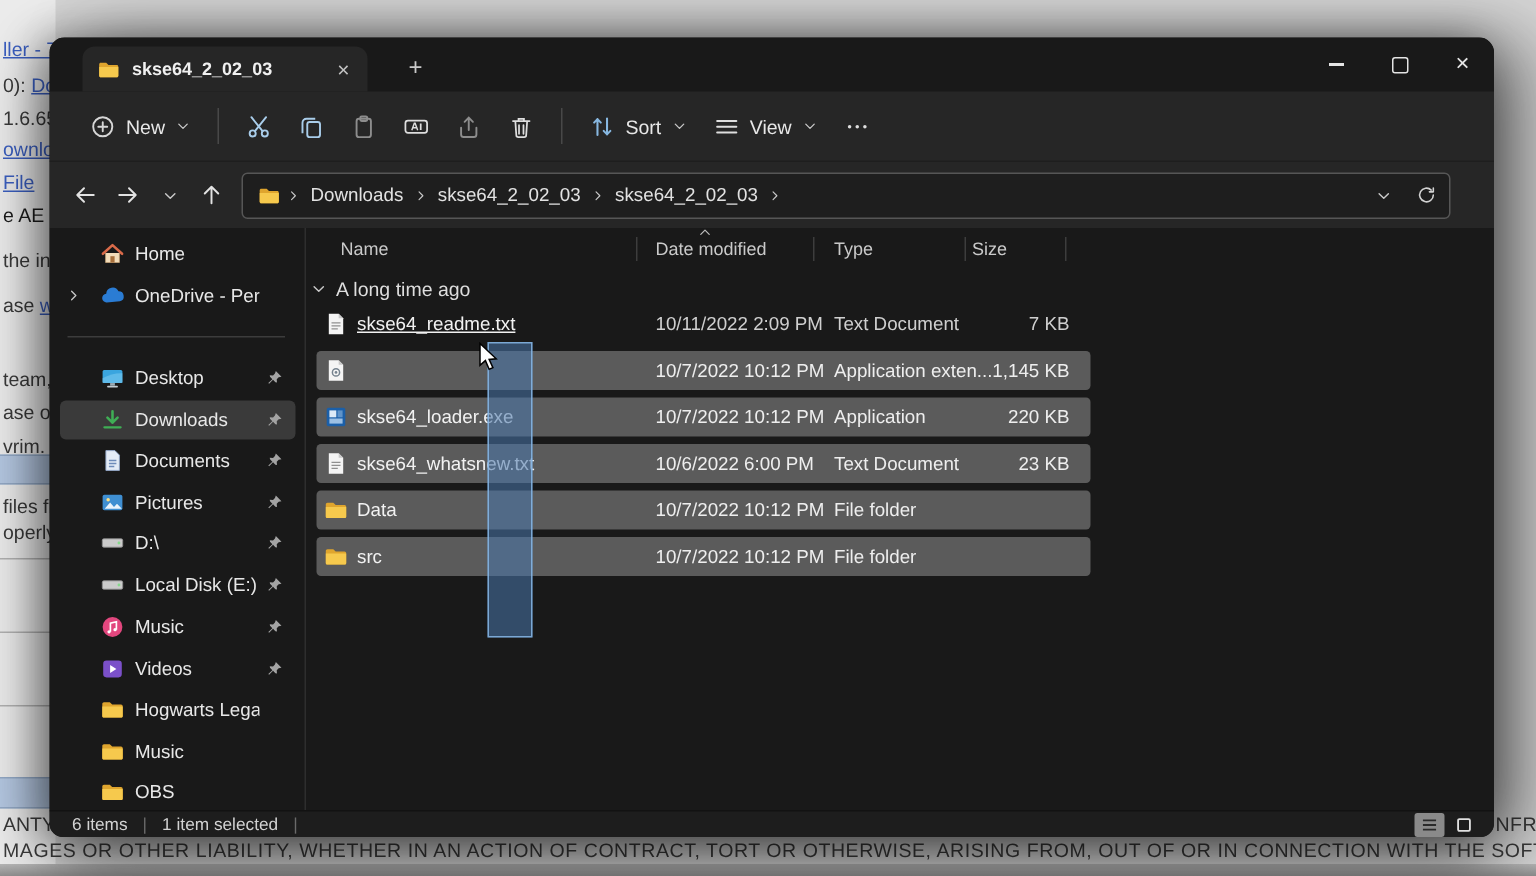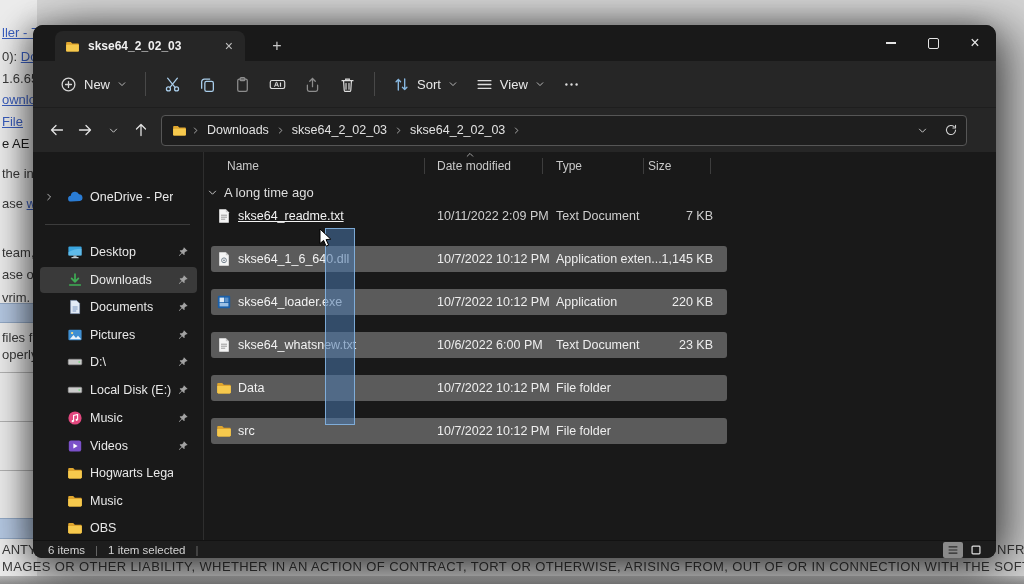--- a/index.html
+++ b/index.html
@@ -72,21 +72,21 @@
   .side-divider{position:absolute;left:12px;width:145px;height:1px;background:#3c3c3c;}
 
   .content{position:absolute;left:170px;top:0;right:0;height:100%;}
   .colhead{position:absolute;top:2px;height:24px;font-size:12px;color:#c9c9c9;display:flex;align-items:center;}
   .colsep{position:absolute;top:6px;width:1px;height:16px;background:#3d3d3d;}
   .sortchev{position:absolute;top:-2px;width:10px;height:10px;}
   .group{position:absolute;left:4px;top:30px;height:20px;display:flex;align-items:center;gap:6px;
     font-size:13px;color:#dedede;}
   .group .ic{width:11px;height:11px;}
   .rows{position:absolute;left:8px;top:51px;right:0;}
-  .frow{position:relative;width:516px;height:26px;margin-bottom:17px;border-radius:3px;
+  .frow{position:relative;width:516px;height:26px;margin-bottom:5px;border-radius:3px;
     font-size:12.5px;color:#cfcfcf;}
   .frow.selected{background:#5b5b5b;color:#eeeeee;}
   .frow .f-ic{position:absolute;left:5px;top:5px;width:16px;height:16px;}
   .f-name{position:absolute;left:27px;top:0;width:195px;line-height:26px;color:#f2f2f2;
     white-space:nowrap;overflow:hidden;}
   .frow:first-child .f-name{text-decoration:underline;}
   .f-date{position:absolute;left:226px;top:0;width:118px;line-height:26px;white-space:nowrap;}
   .f-type{position:absolute;left:345px;top:0;width:110px;line-height:26px;white-space:nowrap;overflow:hidden;}
   .f-size{position:absolute;right:14px;top:0;line-height:26px;white-space:nowrap;}
 
@@ -351,20 +351,30 @@
           <span class="ic" style="width: 14px; height: 14px; margin-left: 12px;">
             <svg viewBox="0 0 16 16" width="100%" height="100%">
               <path d="M13.2 8a5.2 5.2 0 1 1-1.6-3.76M13.2 2.6v3h-3" fill="none" stroke="#d2d2d2" stroke-width="1.2" stroke-linecap="round" stroke-linejoin="round"></path>
             </svg>
           </span>
         </div>
     </div>
 
     <div class="body">
       <div class="sidebar" id="sidebar">
+          <div class="side-item" style="top: 4px;">
+            <span class="ic side-ic" style="width: 16px; height: 16px;">
+              <svg viewBox="0 0 16 16" width="100%" height="100%">
+                <path d="M1.6 8.2L8 2.4l6.4 5.8" fill="none" stroke="#d96a49" stroke-width="1.7" stroke-linecap="round" stroke-linejoin="round"></path>
+                <path d="M3.4 7.6V14h9.2V7.6" fill="#f4ddba" stroke="#c9a67a" stroke-width=".5"></path>
+                <rect x="6.6" y="9.8" width="2.8" height="4.2" fill="#a9713d"></rect>
+              </svg>
+            </span>
+            <span class="side-label">Home</span>
+          </div>
           <div class="side-item" style="top: 32px;">
             <span class="ic side-chev" style="width: 10px; height: 10px;">
               <svg viewBox="0 0 16 16" width="100%" height="100%">
                 <path d="M6 3.5L10.5 8 6 12.5" fill="none" stroke="#c9c9c9" stroke-width="1.4" stroke-linecap="round" stroke-linejoin="round"></path>
               </svg>
             </span>
             <span class="ic side-ic" style="width: 16px; height: 16px;">
               <svg viewBox="0 0 16 16" width="100%" height="100%">
                 <path d="M4.2 12.6a2.9 2.9 0 0 1-.4-5.8A4.3 4.3 0 0 1 12 5.2a3.4 3.4 0 0 1 .9 6.7z" fill="#2a7cd4"></path>
               </svg>
@@ -563,21 +573,20 @@
             </div>
             <div class="frow selected">
               <span class="ic f-ic" style="width: 16px; height: 16px;">
                 <svg viewBox="0 0 16 16" width="100%" height="100%">
                   <path d="M3.2 1.2h6.6l3 3v10.6H3.2z" fill="#f4f4f4"></path>
                   <path d="M9.8 1.2l3 3h-3z" fill="#c9c9c9"></path>
                   <circle cx="8" cy="9.3" r="2.4" fill="none" stroke="#76838f" stroke-width="1"></circle>
                   <circle cx="8" cy="9.3" r=".9" fill="#76838f"></circle>
                 </svg>
               </span>
-              <span class="f-name">skse64_1_6_640.dll</span>
               <span class="f-date">10/7/2022 10:12 PM</span>
               <span class="f-type">Application exten...</span>
               <span class="f-size">1,145 KB</span>
             </div>
             <div class="frow selected">
               <span class="ic f-ic" style="width: 16px; height: 16px;">
                 <svg viewBox="0 0 16 16" width="100%" height="100%">
                   <rect x="1.8" y="1.8" width="12.4" height="12.4" rx="1.2" fill="#1b5fa8"></rect>
                   <rect x="3.6" y="3.6" width="4.6" height="4.6" fill="#ddeaf7"></rect>
                   <rect x="9" y="3.6" width="3.4" height="4.6" fill="#5f93c9"></rect>

